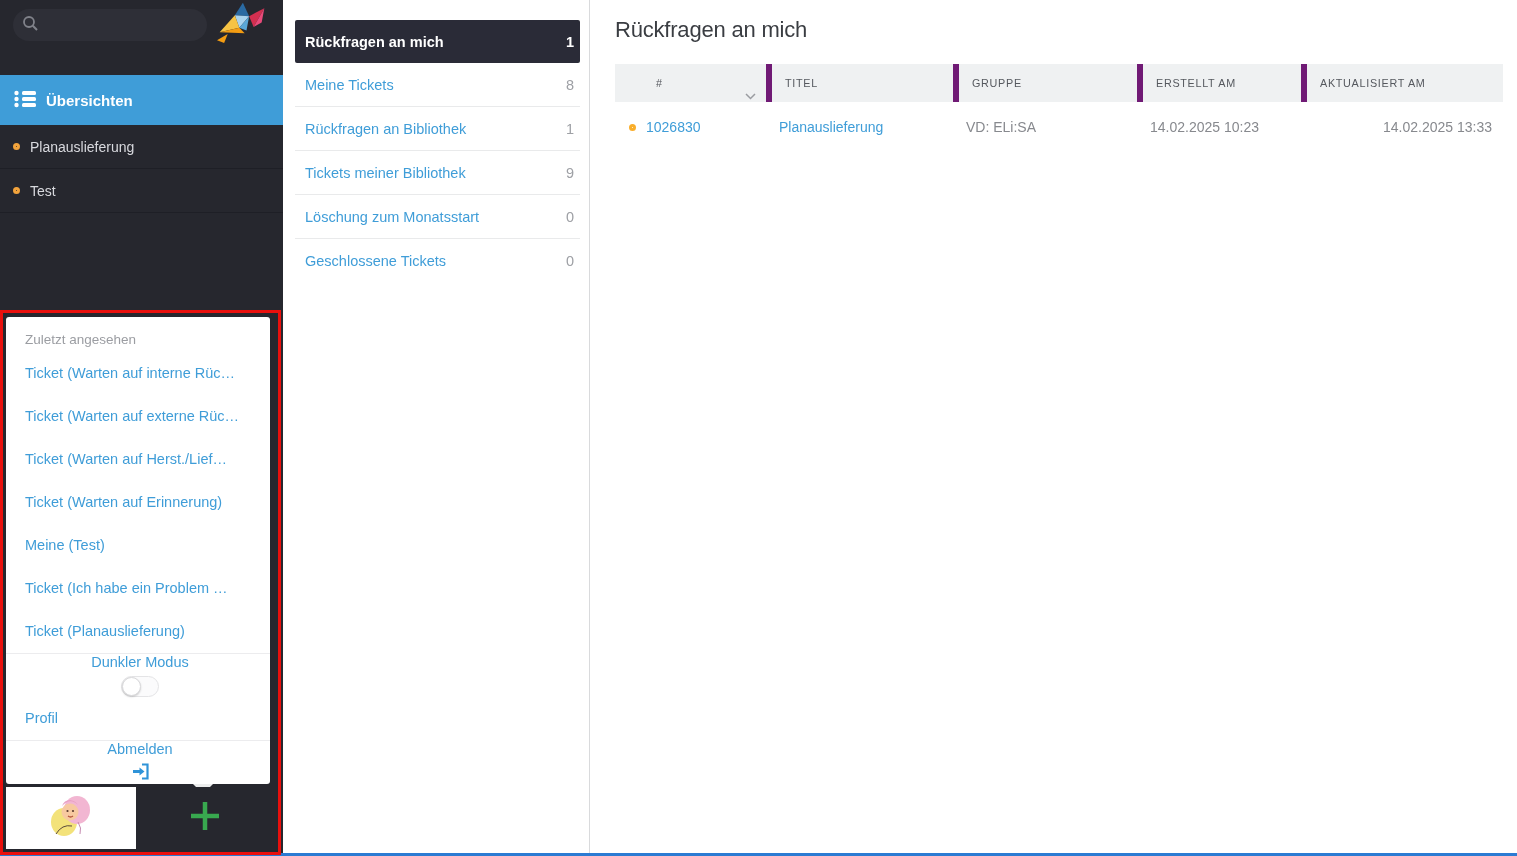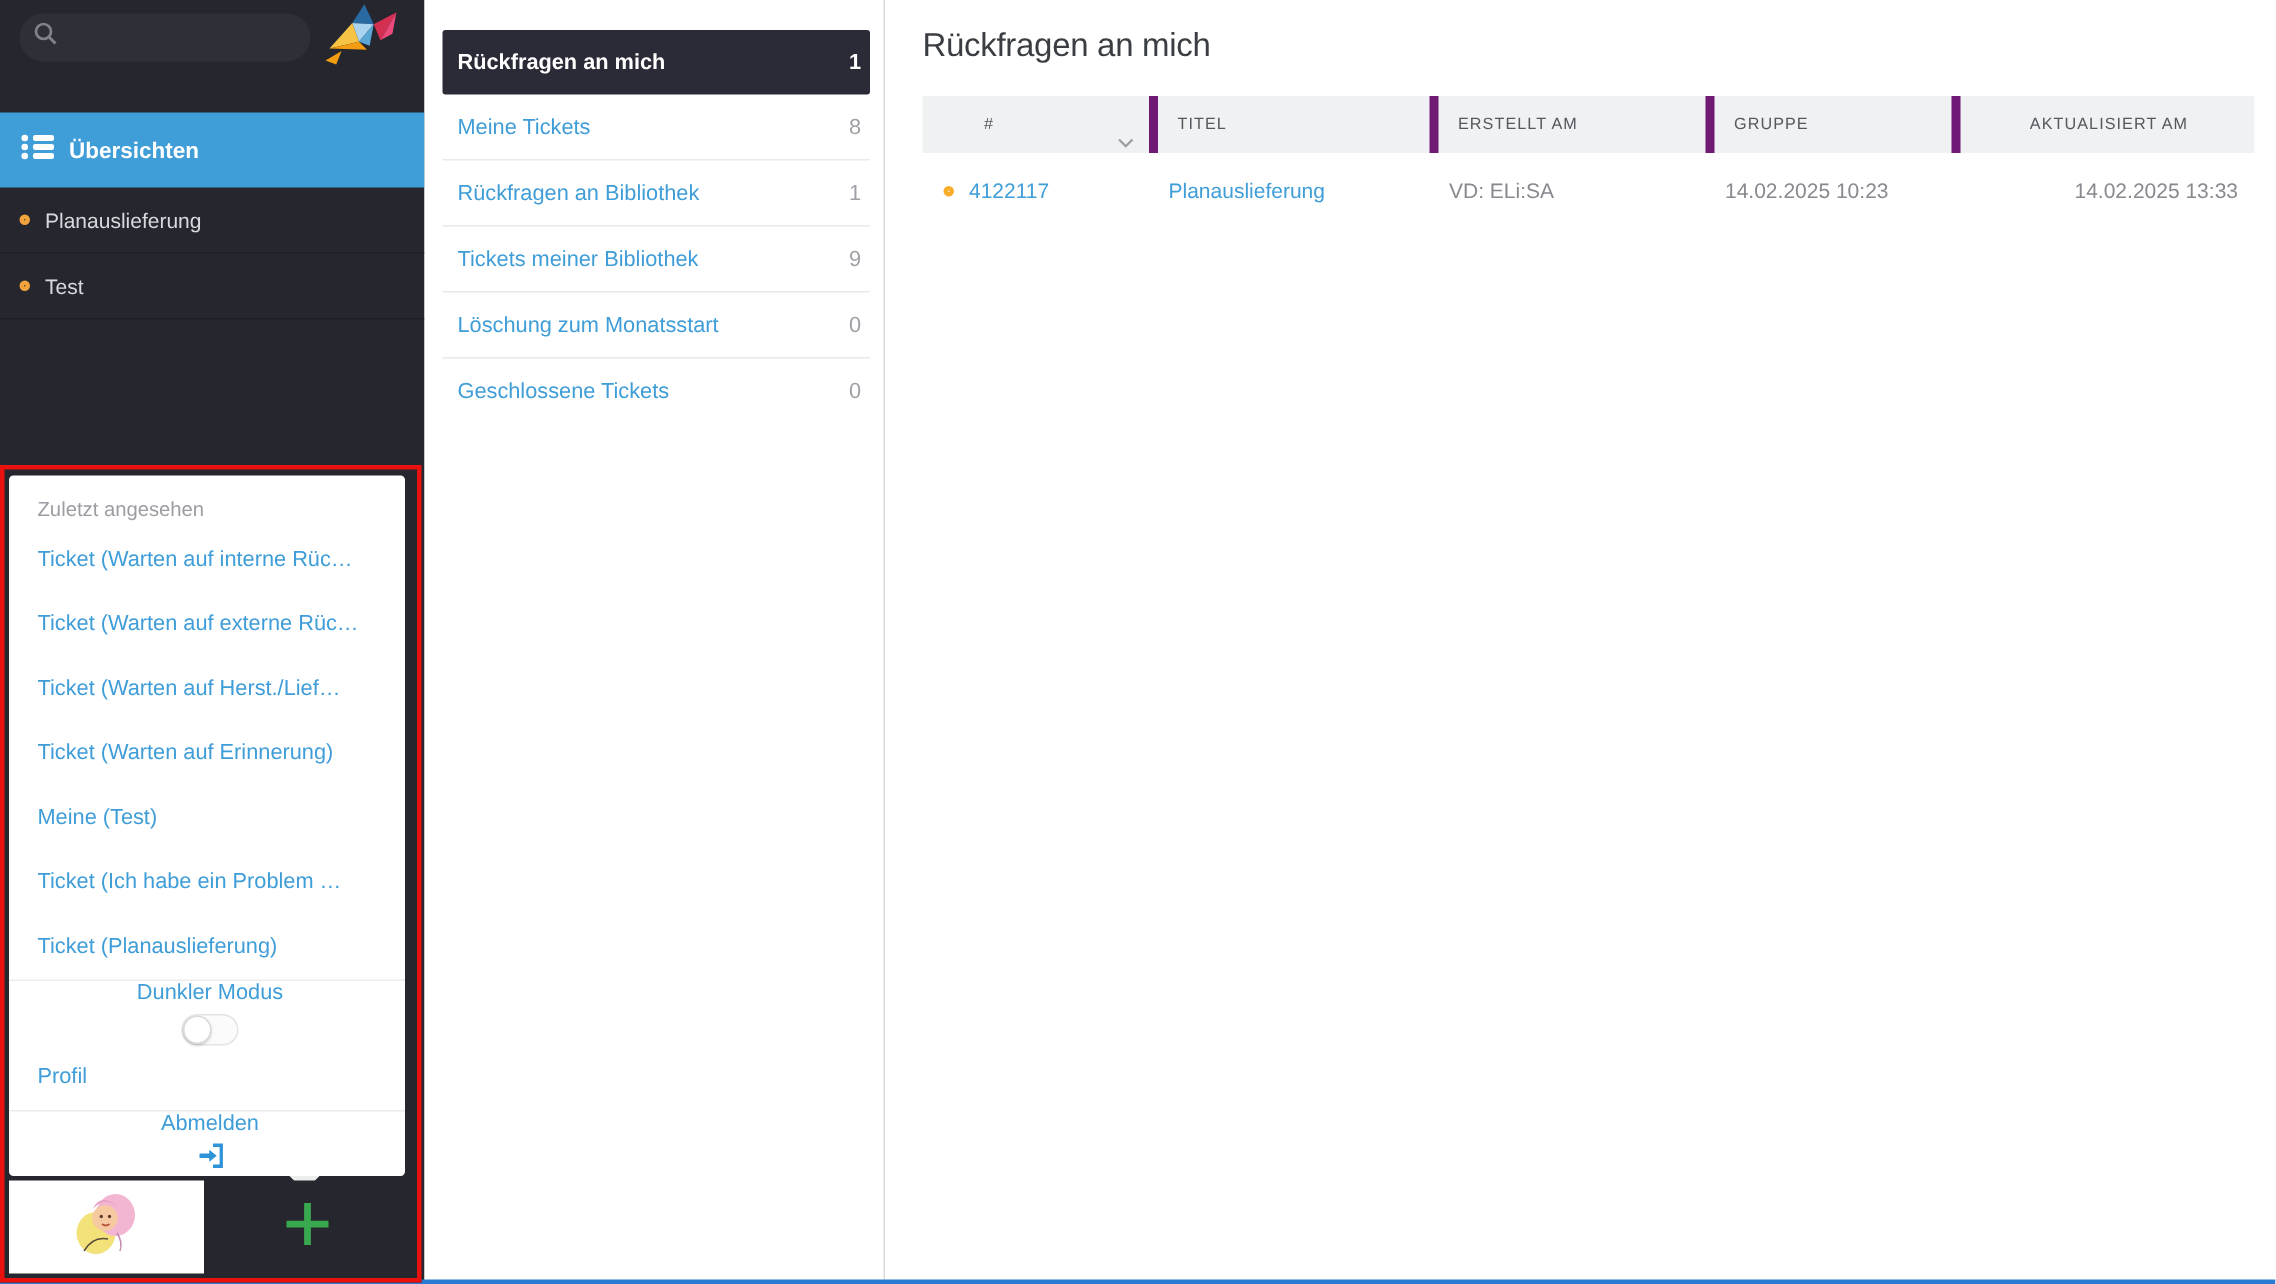--- a/index.html
+++ b/index.html
@@ -60,21 +60,21 @@
   
   .main { position:absolute; left:591px; top:0; right:0; height:856px; background:#fff;
           padding:0 15px 0 24px; }
   .page-title { margin-top:17px; font-size:22px; font-weight:500; color:#3a3d42; letter-spacing:-0.2px; }
   .tbl { margin-top:21px; width:888px; }
   .tbl-head { display:grid; grid-template-columns:151px 187px 184px 164px 202px; height:38px;
               background:#eff1f2; color:#55585e; font-size:10.8px; font-weight:500; letter-spacing:.7px; }
   .th { line-height:38px; padding-left:13px; position:relative; white-space:nowrap; cursor:pointer; }
   .th + .th { border-left:6px solid #701a75; }
   .th.first { padding-left:41px; }
-  .th.right { text-align:center; padding-right:11px; }
+  .th.right { text-align:left; padding-right:11px; }
   .th .sort { position:absolute; right:10px; top:13px; }
   .tbl-row { display:grid; grid-template-columns:151px 187px 184px 164px 202px; height:50px;
              align-items:center; font-size:14px; cursor:pointer; }
   .td { padding-left:13px; white-space:nowrap; }
   .td.first { display:flex; align-items:center; padding-left:14px; }
   .td.right { text-align:right; padding-right:11px; }
   .link { color:#3f9dd8; }
   .muted { color:#87898e; }
   .state-ring { width:7px; height:7px; border:3px solid #f9ae2b; border-radius:50%; background:#fff;
                 margin-right:10px; flex:none; }
@@ -227,28 +227,28 @@
     <div class="tbl-head">
       <div class="th first">
         <span>#</span>
         <span class="sort">
           <svg width="11" height="7" viewBox="0 0 11 7">
               <polyline points="1,1 5.5,5.5 10,1" fill="none" stroke="#9a9ca1" stroke-width="1.5"></polyline>
             </svg>
         </span>
       </div>
       <div class="th">TITEL</div>
+      <div class="th">GRUPPE</div>
       <div class="th">ERSTELLT AM</div>
-      <div class="th">GRUPPE</div>
       <div class="th right">AKTUALISIERT AM</div>
     </div>
     <div class="tbl-row">
       <div class="td first">
         <span class="state-ring"></span>
-        <span class="link">4122117</span>
+        <span class="link">1026830</span>
       </div>
       <div class="td link">Planauslieferung</div>
       <div class="td muted">VD: ELi:SA</div>
       <div class="td muted">14.02.2025 10:23</div>
       <div class="td muted right">14.02.2025 13:33</div>
     </div>
   </div>
 </main>
 
 <div class="bottom-blue-line"></div>

